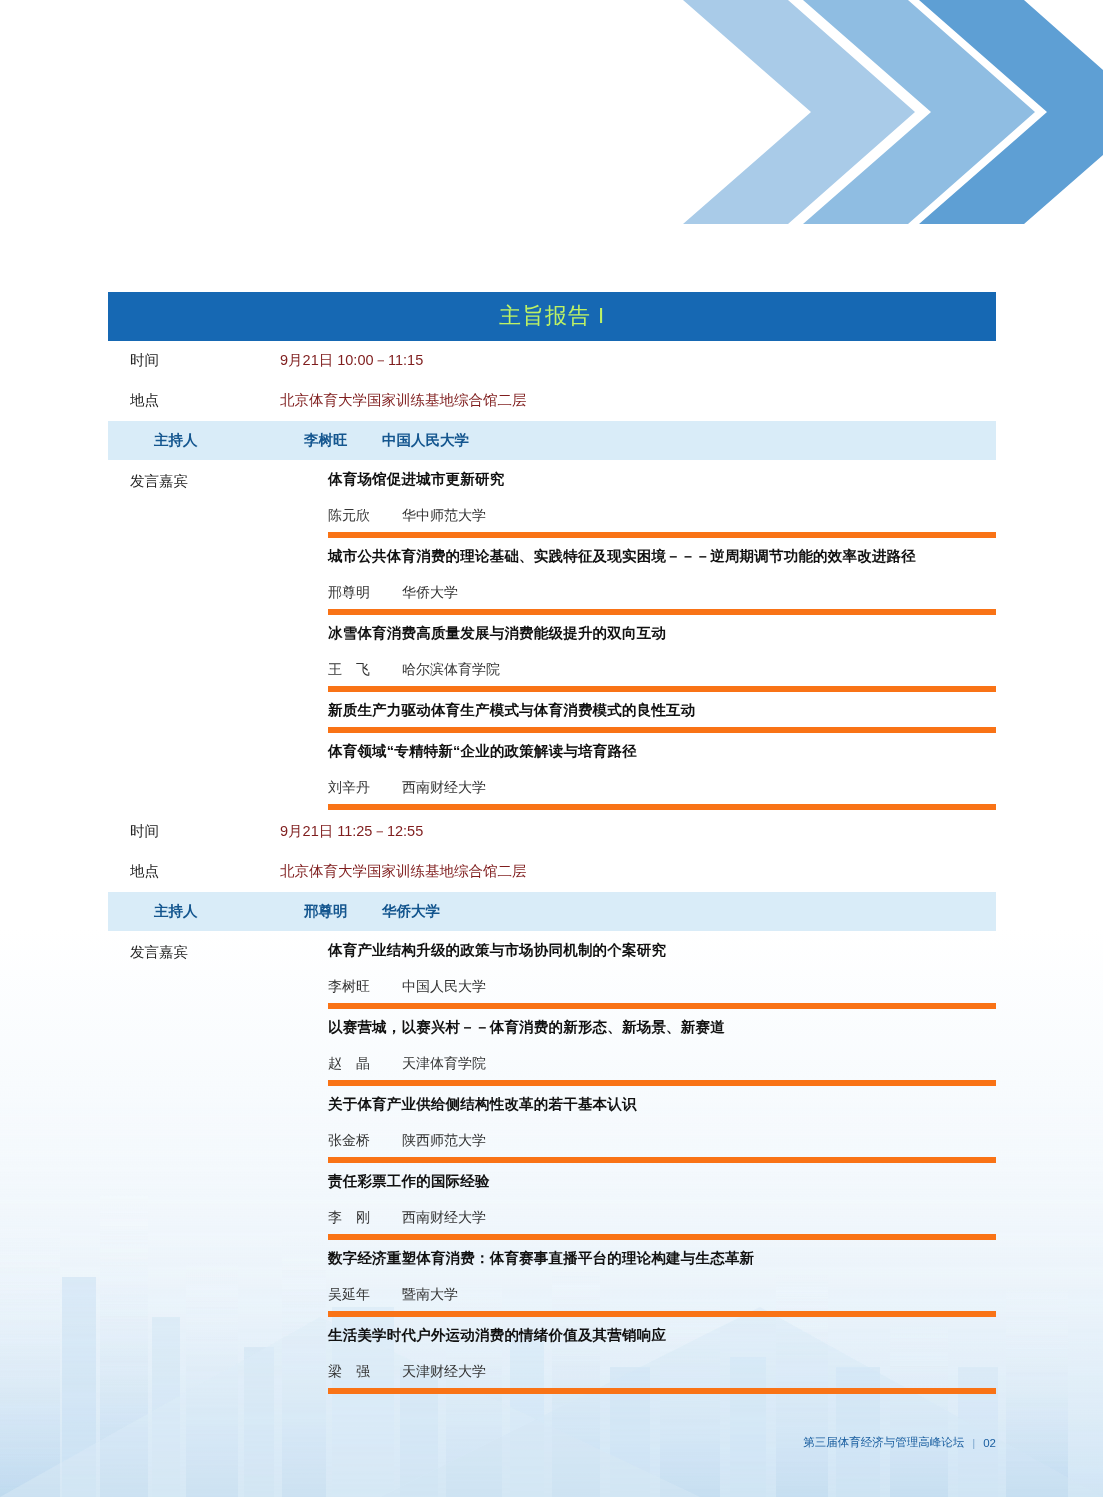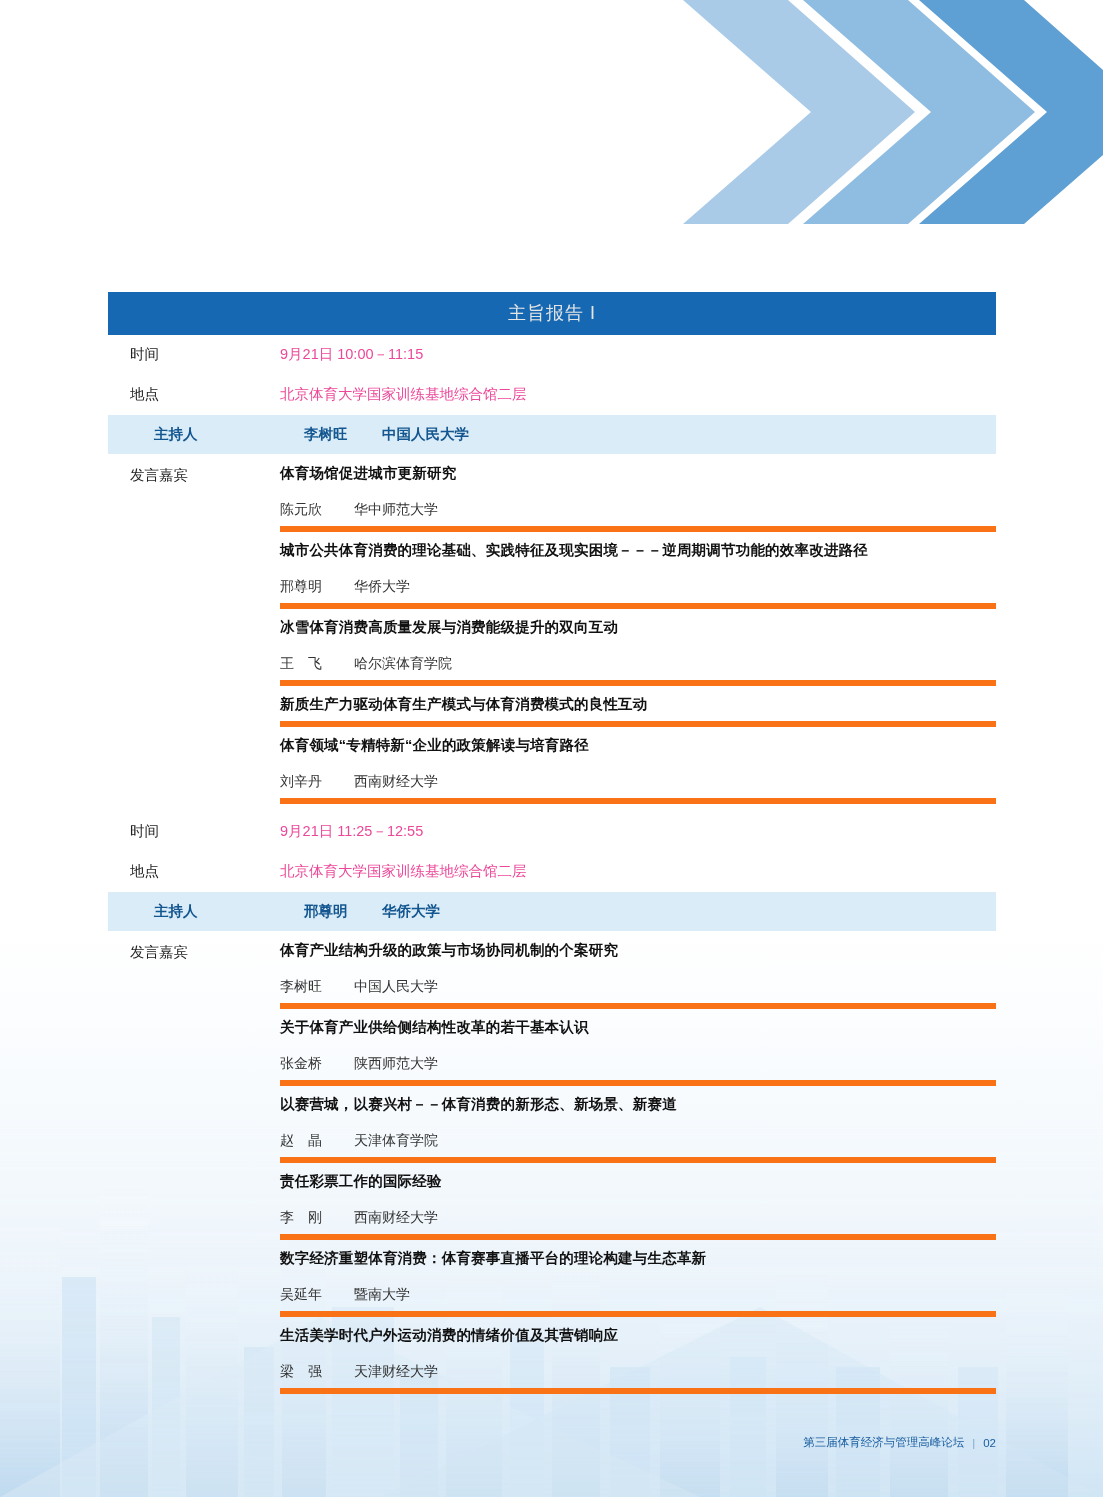--- a/index.html
+++ b/index.html
@@ -54,23 +54,23 @@
   }
 
   .section {
     position: absolute;
     left: 108px;
     width: 888px;
   }
 
   .section-title {
     background: #1668b3;
-    color: #e5e5e5;
+    color: #bef264;
     text-align: center;
-    font-size: 18px;
+    font-size: 22px;
     letter-spacing: 1px;
     padding: 9px 0 10px 0;
     font-weight: normal;
   }
 
   .row {
     display: flex;
     align-items: flex-start;
     font-size: 14.5px;
     line-height: 1.5;
@@ -78,21 +78,21 @@
   .row-label {
     width: 172px;
     flex: 0 0 172px;
     padding: 9px 0 9px 22px;
     box-sizing: border-box;
     color: #222;
   }
   .row-value {
     flex: 1 1 auto;
     padding: 9px 0 9px 0;
-    color: #ec4899;
+    color: #7f1d1d;
   }
 
   .host-row {
     background: #d9ecf8;
   }
   .host-row .row-label {
     color: #14568f;
     font-weight: bold;
     margin-left: 24px;
   }
@@ -100,20 +100,21 @@
     color: #14568f;
     font-weight: bold;
   }
   .host-name {
     display: inline-block;
     min-width: 78px;
   }
 
   .speakers {
     display: flex;
+    gap: 48px;
   }
   .speakers-label {
     width: 172px;
     flex: 0 0 172px;
     padding: 12px 0 0 22px;
     box-sizing: border-box;
     font-size: 14.5px;
     color: #222;
   }
   .speakers-list {
@@ -301,30 +302,30 @@
       <div class="speakers-list">
 
         <div class="talk">
           <div class="talk-title">体育产业结构升级的政策与市场协同机制的个案研究</div>
           <div class="talk-person">
             <span class="p-name">李树旺</span><span>中国人民大学</span>
           </div>
         </div>
 
         <div class="talk">
+          <div class="talk-title">以赛营城，以赛兴村－－体育消费的新形态、新场景、新赛道</div>
+          <div class="talk-person">
+            <span class="p-name">赵　晶</span><span>天津体育学院</span>
+          </div>
+        </div>
+
+        <div class="talk">
           <div class="talk-title">关于体育产业供给侧结构性改革的若干基本认识</div>
           <div class="talk-person">
             <span class="p-name">张金桥</span><span>陕西师范大学</span>
-          </div>
-        </div>
-
-        <div class="talk">
-          <div class="talk-title">以赛营城，以赛兴村－－体育消费的新形态、新场景、新赛道</div>
-          <div class="talk-person">
-            <span class="p-name">赵　晶</span><span>天津体育学院</span>
           </div>
         </div>
 
         <div class="talk">
           <div class="talk-title">责任彩票工作的国际经验</div>
           <div class="talk-person">
             <span class="p-name">李　刚</span><span>西南财经大学</span>
           </div>
         </div>
 

